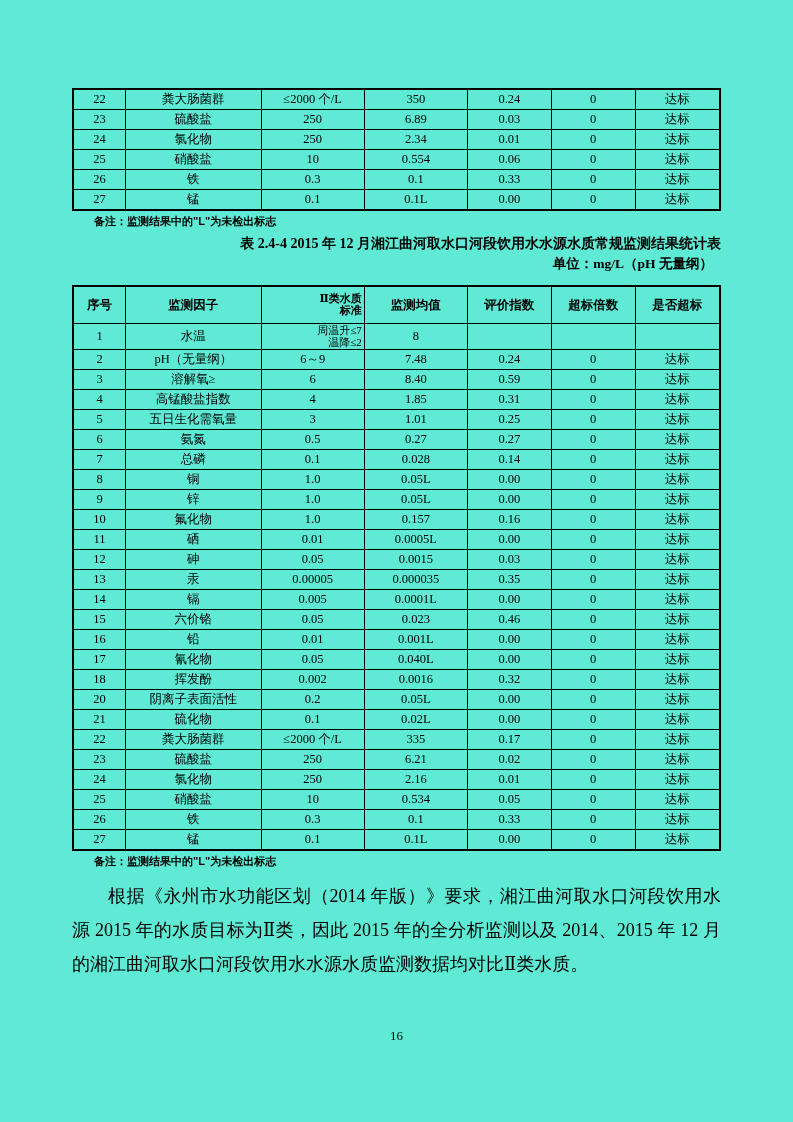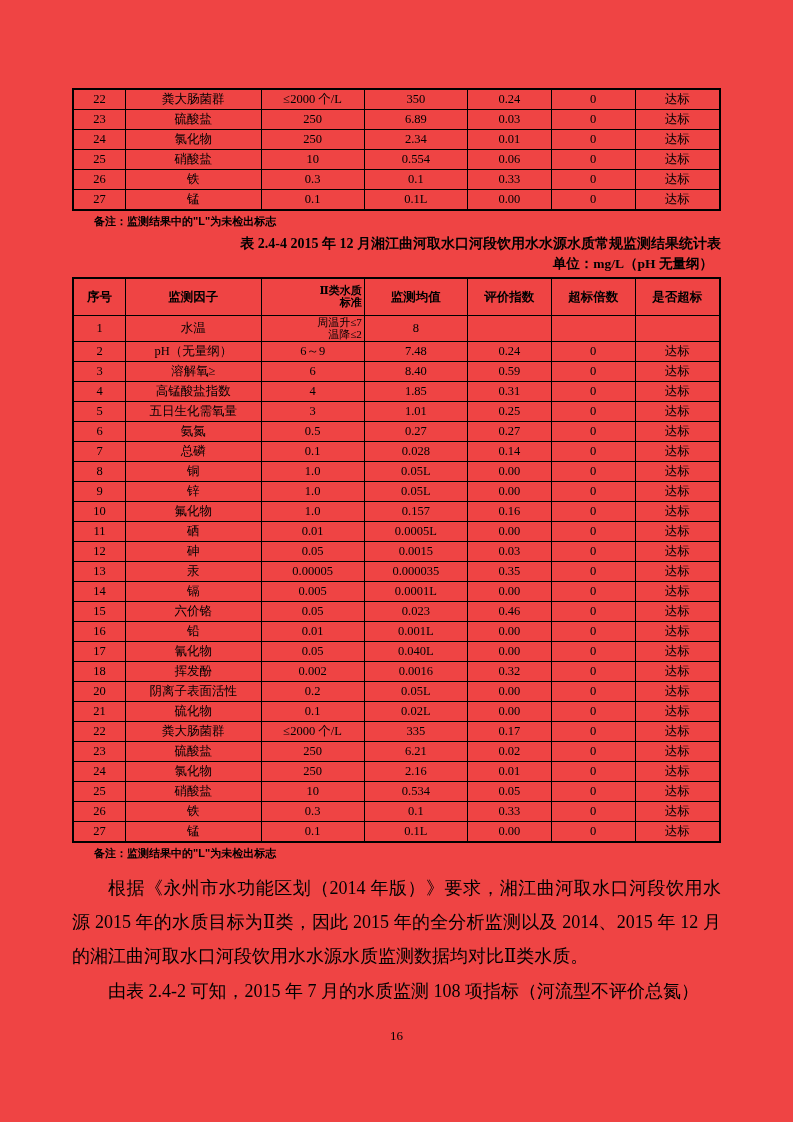--- a/index.html
+++ b/index.html
@@ -3,21 +3,21 @@
 <meta charset="utf-8">
 <style>
   html, body {
     margin: 0;
     padding: 0;
     background: #d8d8d8;
   }
   .page {
     width: 793px;
     height: 1122px;
-    background: #ef4444;
+    background: #5eead4;
     margin: 0 auto;
     position: relative;
     box-sizing: border-box;
     padding: 88px 72px 40px 72px;
     font-family: "Liberation Serif", "DejaVu Serif", serif;
     color: #000;
     overflow: hidden;
   }
   table.doc-table {
     border-collapse: collapse;
@@ -59,21 +59,21 @@
     font-size: 14px;
     font-weight: bold;
     text-align: right;
     margin: 6px 0 2px 0;
     font-family: "Liberation Serif", "DejaVu Serif", serif;
   }
   .tbl-unit {
     font-size: 13.5px;
     font-weight: bold;
     text-align: right;
-    margin: 0 8px 4px 0;
+    margin: 0 8px 12px 0;
     font-family: "Liberation Serif", "DejaVu Serif", serif;
   }
   .para {
     font-size: 18px;
     line-height: 1.9;
     text-indent: 2em;
     margin: 0;
     text-align: justify;
     font-family: "Liberation Serif", "DejaVu Serif", serif;
   }
@@ -434,17 +434,16 @@
           <td>达标</td>
         </tr>
       </tbody>
     </table>
   </div>
 
   <div class="note">备注：监测结果中的"L"为未检出标志</div>
 
   <div class="para-block">
     <p class="para">根据《永州市水功能区划（2014 年版）》要求，湘江曲河取水口河段饮用水源 2015 年的水质目标为Ⅱ类，因此 2015 年的全分析监测以及 2014、2015 年 12 月的湘江曲河取水口河段饮用水水源水质监测数据均对比Ⅱ类水质。</p>
-    <p class="para">由表 2.4-2 可知，2015 年 7 月的水质监测 108 项指标（河流型不评价总氮）</p>
   </div>
 
   <div class="page-num">16</div>
 </div>
 
 </body></html>

